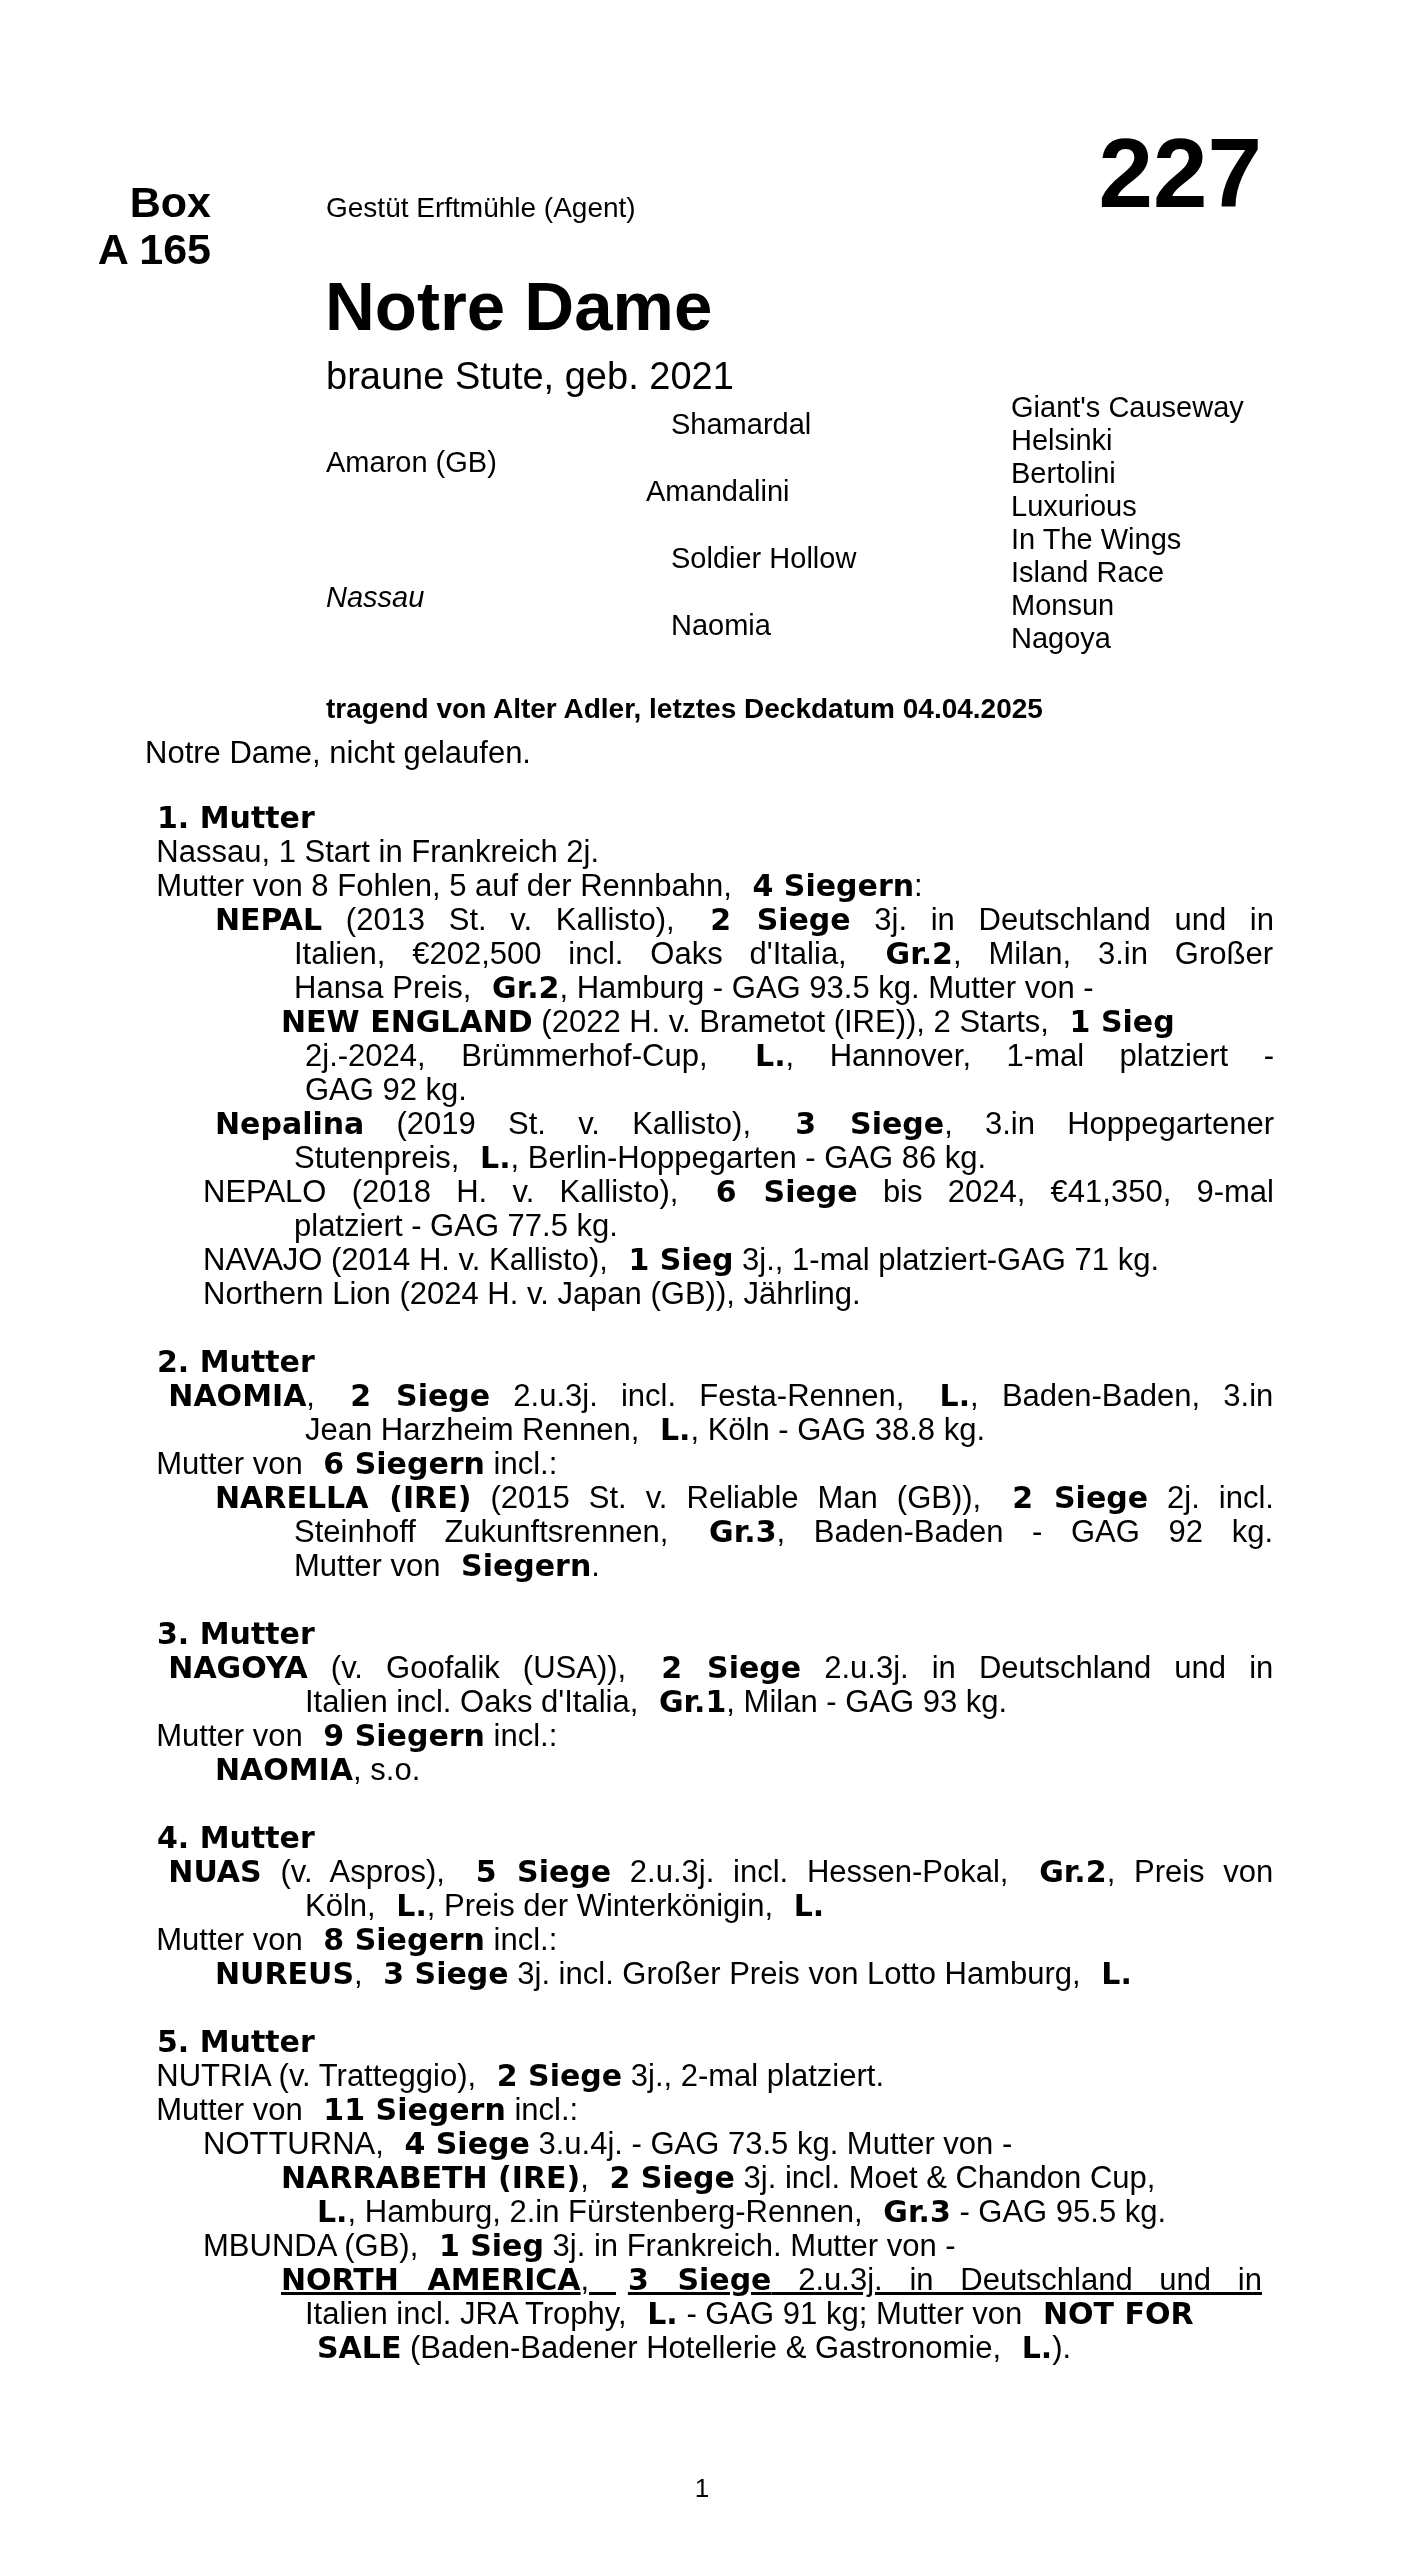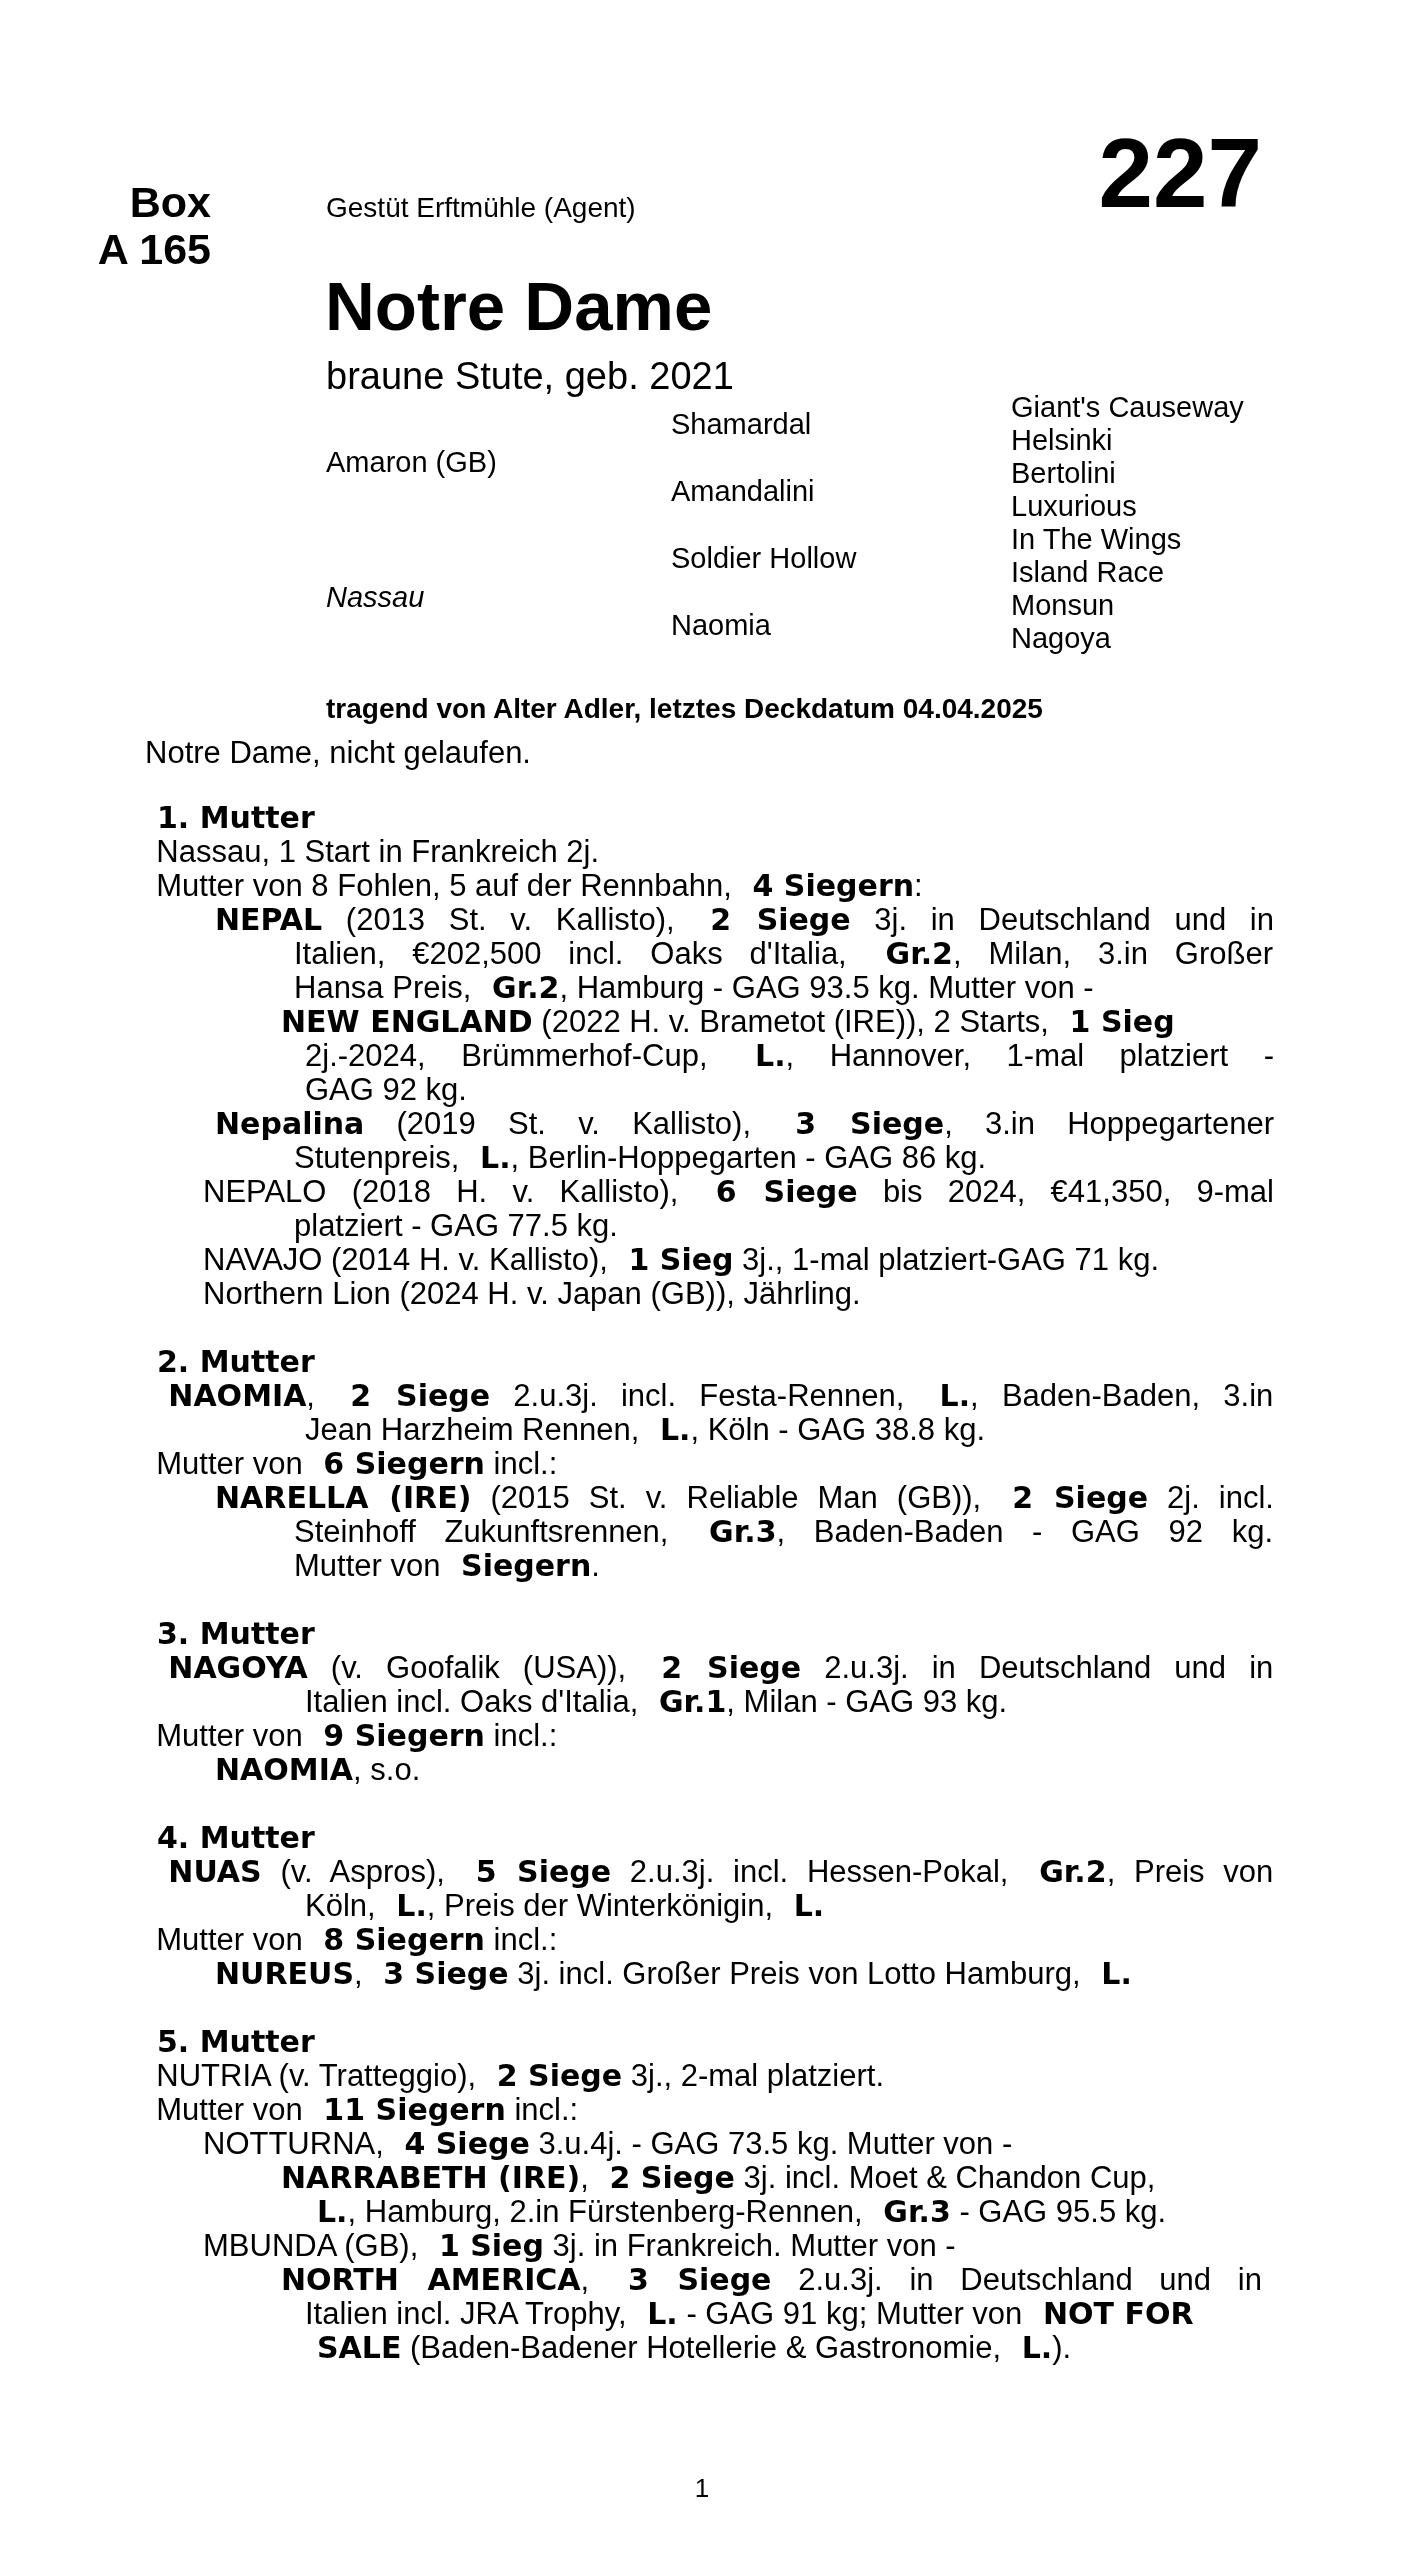--- a/index.html
+++ b/index.html
@@ -36,21 +36,21 @@
 <div class="abs lot">227</div>
 
 <div class="abs name">Notre Dame</div>
 <div class="abs desc">braune Stute, geb. 2021</div>
 
 <div>
   <div class="abs ped" style="left:326px; top:446px;">Amaron (GB)</div>
   <div class="abs ped" style="left:326px; top:581px;font-style:italic;">Nassau</div>
 
   <div class="abs ped" style="left:671px; top:408px;">Shamardal</div>
-  <div class="abs ped" style="left:671px; top:475px;">Amandalini</div>
+  <div class="abs ped" style="left:646px; top:475px;">Amandalini</div>
   <div class="abs ped" style="left:671px; top:542px;">Soldier Hollow</div>
   <div class="abs ped" style="left:671px; top:609px;">Naomia</div>
 
   <div class="abs ped" style="left:1011px; top:391px;">
     <div>Giant's Causeway</div>
     <div>Helsinki</div>
     <div>Bertolini</div>
     <div>Luxurious</div>
     <div>In The Wings</div>
     <div>Island Race</div>
@@ -143,21 +143,21 @@
     <span class="line i2"><span>NOTTURNA, </span><span class="hb">4 Siege</span><span> 3.u.4j. - GAG 73.5 kg. Mutter von -</span></span>
 
     <div>
       <span class="line" style="padding-left:124px;"><span class="hb">NARRABETH (IRE)</span><span>, </span><span class="hb">2 Siege</span><span> 3j. incl. Moet &amp; Chandon Cup,</span></span>
       <span class="line i5"><span class="hb">L.</span><span>, Hamburg, 2.in Fürstenberg-Rennen, </span><span class="hb">Gr.3</span><span> - GAG 95.5 kg.</span></span>
     </div>
 
     <span class="line i2"><span>MBUNDA (GB), </span><span class="hb">1 Sieg</span><span> 3j. in Frankreich. Mutter von -</span></span>
 
     <div>
-      <span class="line just" style="padding-left:124px; width:993px;"><span class="hb">NORTH AMERICA</span><span>, </span><span class="hb">3 Siege</span><span> 2.u.3j. in Deutschland und in</span></span>
+      <span class="line just" style="padding-left:124px; width:993px;text-decoration:underline;"><span class="hb">NORTH AMERICA</span><span>, </span><span class="hb">3 Siege</span><span> 2.u.3j. in Deutschland und in</span></span>
       <span class="line i5"><span>Italien incl. JRA Trophy, </span><span class="hb">L.</span><span> - GAG 91 kg; Mutter von </span><span class="hb">NOT FOR</span></span>
       <span class="line i5"><span class="hb">SALE</span><span> (Baden-Badener Hotellerie &amp; Gastronomie, </span><span class="hb">L.</span><span>).</span></span>
     </div>
   </section>
 </div>
 
 <div class="abs pageno">1</div>
 
 
 </body></html>

